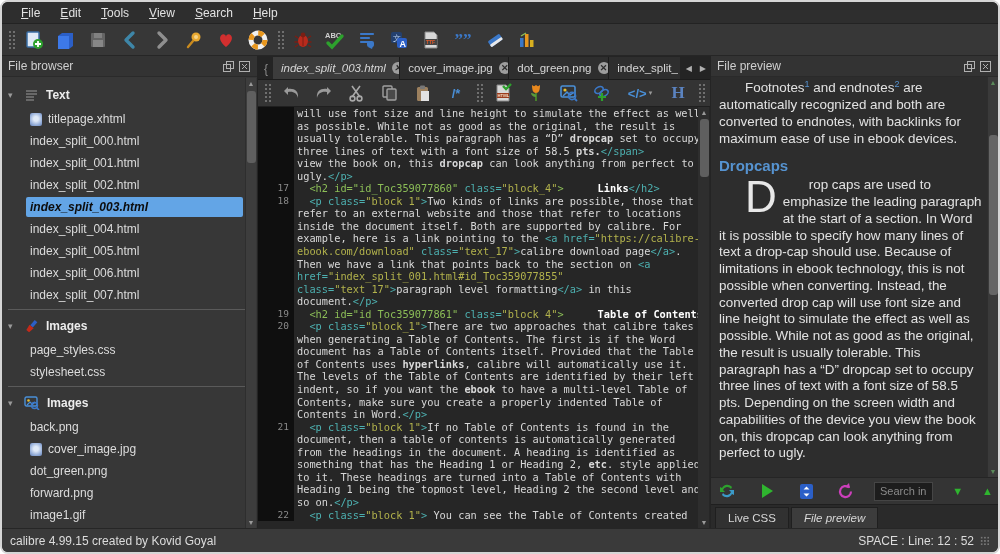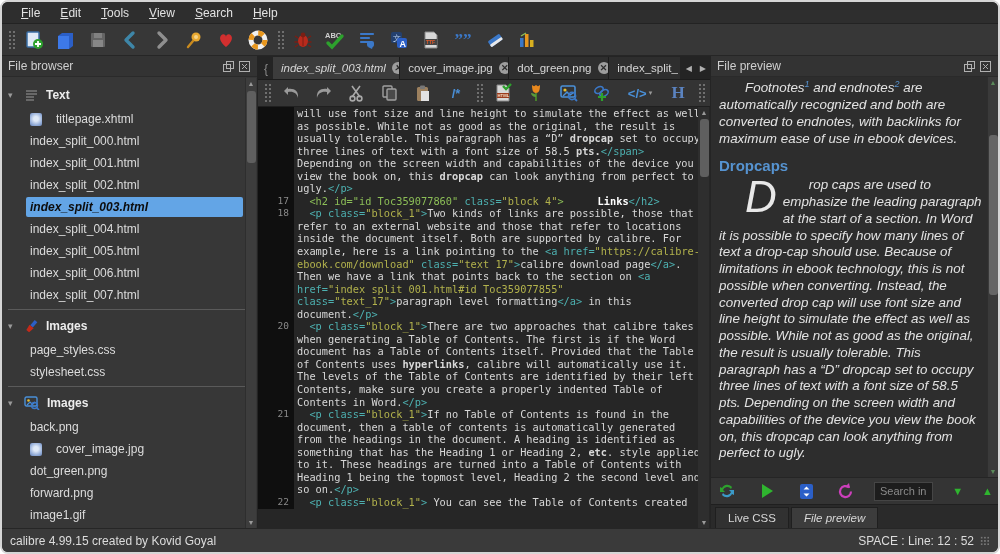--- a/index.html
+++ b/index.html
@@ -21,21 +21,21 @@
   #filebrowser{width:256px;background:#373737;display:flex;flex-direction:column;border-right:1px solid #242424;position:relative;}
   .panel-head{height:21px;display:flex;align-items:center;padding:0 6px;color:#cfcfcf;font-size:12px;background:#333;border-bottom:1px solid #2a2a2a;flex:0 0 auto;}
   .panel-head .sp{flex:1;}
   .mini-ic{width:13px;height:13px;margin-left:3px;display:flex;align-items:center;justify-content:center;color:#b8b8b8;font-size:10px;}
   .mini-ic svg{display:block;}
   #fb-list{flex:1;overflow:hidden;padding-top:6px;position:relative;}
   .fb-divider{border-top:1px solid #5a5a5a;margin:4px 8px 4px 6px;}
   .fb-section{display:flex;align-items:center;height:24px;padding-left:6px;gap:7px;}
   .fb-tri{color:#9a9a9a;font-size:9px;width:9px;}
   .fb-sec-label{color:#ececec;font-size:12px;font-weight:bold;}
-  .fb-item{display:flex;align-items:center;height:20px;margin:2px 14px 2px 24px;padding-left:4px;gap:14px;color:#dcdcdc;font-size:12px;border-radius:2px;}
+  .fb-item{display:flex;align-items:center;height:20px;margin:2px 14px 2px 24px;padding-left:4px;gap:6px;color:#dcdcdc;font-size:12px;border-radius:2px;}
   .fb-item.selected{background:#63a5e6;color:#0d0d0d;font-weight:bold;font-style:italic;}
   .thumb{width:12px;height:13px;border-radius:2px;background:radial-gradient(circle at 50% 45%, #dfe9f7 0 25%, #8fa9d6 70%, #6a84b4 100%);flex:0 0 auto;}
   
   .vscroll{position:absolute;right:1px;width:11px;background:#3d3d3d;border-left:1px solid #2e2e2e;}
   .vscroll .arr{position:absolute;left:0;width:100%;height:11px;color:#9a9a9a;font-size:7px;text-align:center;line-height:11px;}
   .vscroll .thumbbar{position:absolute;left:1px;width:9px;background:#5f5f5f;border-radius:3px;}
   
   #editorcol{flex:1;display:flex;flex-direction:column;min-width:0;background:#262626;}
   #tabbar{height:24px;background:#242424;display:flex;align-items:flex-end;border-bottom:1px solid #1c1c1c;flex:0 0 auto;}
   #tab-sigil{color:#8a8a8a;font-size:12px;padding:0 5px 3px 6px;}
@@ -51,21 +51,21 @@
   .crow{display:flex;height:12.55px;white-space:pre;}
   .ln{width:36px;flex:0 0 auto;background:#0f0f0f;color:#8a8a8a;font:9.5px/12.55px "DejaVu Sans Mono",monospace;text-align:right;padding-right:5px;}
   .cd{flex:1;font:10.3px/12.55px "DejaVu Sans Mono",monospace;padding-left:3px;overflow:hidden;}
   .tk-n{color:#d8d8d8;} .tk-t{color:#4db0b0;} .tk-g{color:#8cbe57;} .tk-v{color:#b2b24c;}
   .tk-b{color:#fff;font-weight:bold;margin-left:34px;}
   .tk-u{color:#d8d8d8;text-decoration:underline;text-decoration-style:wavy;text-decoration-color:#c87a2c;text-decoration-thickness:1px;text-underline-offset:2px;font-weight:bold;}
   
   #previewcol{width:288px;background:#2d2d2d;display:flex;flex-direction:column;border-left:1px solid #242424;flex:0 0 auto;}
   #pv-content{flex:1;position:relative;overflow:hidden;padding:2px 16px 0 8px;color:#e2e2e2;}
   #pv-content h3{margin:4px 0 3px 0;color:#5693d0;font-size:15px;}
-  #pv-content p{margin:0 0 10px 0;font-size:13.4px;line-height:1.25;font-style:italic;}
+  #pv-content p{margin:0 0 10px 0;font-size:13.4px;line-height:1.25;}
   .indent{text-indent:26px;}
   sup{color:#5693d0;font-size:9px;}
   .dropcap{float:left;font-size:44px;line-height:36px;padding:2px 6px 0 0;color:#e8e8e8;}
   
   #pv-controls{height:27px;background:#343434;display:flex;align-items:center;gap:19px;padding:0 5px;border-top:1px solid #252525;flex:0 0 auto;}
   #pv-search{flex:1;height:19px;background:#1d1d1d;border:1px solid #454545;color:#cfcfcf;font-size:11px;padding:0 5px;min-width:30px;}
   #pv-search::placeholder{color:#8a8a8a;}
   .gtri{color:#2fb52f;font-size:11px;}
   #pv-tabs{height:24px;background:#2a2a2a;display:flex;align-items:stretch;gap:2px;padding-left:4px;border-top:1px solid #1f1f1f;flex:0 0 auto;}
   .pv-tab{display:flex;align-items:center;padding:0 12px;font-size:11.5px;color:#d8d8d8;background:#313131;border:1px solid #1f1f1f;border-bottom:none;margin-top:2px;}
@@ -406,38 +406,39 @@
         <div class="handle"></div>
         <div class="tbtn glyph icon-text" style="color:#5b83c0;font-size:17px;">B</div>
         <div class="tbtn glyph icon-text" style="color:#5b83c0;font-size:17px;font-style:italic;">I</div>
       </div>
       <div id="codewrap">
         <div id="code">
             <div class="crow"><span class="ln"></span><span class="cd"><span class="tk-n">will use font size and line height to simulate the effect as well</span></span></div>
             <div class="crow"><span class="ln"></span><span class="cd"><span class="tk-n">as possible. While not as good as the original, the result is</span></span></div>
             <div class="crow"><span class="ln"></span><span class="cd"><span class="tk-n">usually tolerable. This paragraph has a “D” </span><span class="tk-u">dropcap</span><span class="tk-n"> set to occupy</span></span></div>
             <div class="crow"><span class="ln"></span><span class="cd"><span class="tk-n">three lines of text with a font size of 58.5 </span><span class="tk-u">pts.</span><span class="tk-t">&lt;/span&gt;</span></span></div>
-            <div class="crow"><span class="ln"></span><span class="cd"><span class="tk-n">Depending on the screen width and capabilities of the device you</span></span></div>
             <div class="crow"><span class="ln"></span><span class="cd"><span class="tk-n">view the book on, this </span><span class="tk-u">dropcap</span><span class="tk-n"> can look anything from perfect to</span></span></div>
             <div class="crow"><span class="ln"></span><span class="cd"><span class="tk-n">ugly.</span><span class="tk-t">&lt;/p&gt;</span></span></div>
             <div class="crow"><span class="ln">17</span><span class="cd"><span class="tk-n">  </span><span class="tk-g">&lt;h2 id="id_Toc359077860" </span><span class="tk-t">class=</span><span class="tk-v">"block_4"</span><span class="tk-g">&gt;</span><span class="tk-b">Links</span><span class="tk-t">&lt;/h2&gt;</span></span></div>
             <div class="crow"><span class="ln">18</span><span class="cd"><span class="tk-n">  </span><span class="tk-t">&lt;p class=</span><span class="tk-v">"block_1"</span><span class="tk-t">&gt;</span><span class="tk-n">Two kinds of links are possible, those that</span></span></div>
             <div class="crow"><span class="ln"></span><span class="cd"><span class="tk-n">refer to an external website and those that refer to locations</span></span></div>
             <div class="crow"><span class="ln"></span><span class="cd"><span class="tk-n">inside the document itself. Both are supported by calibre. For</span></span></div>
             <div class="crow"><span class="ln"></span><span class="cd"><span class="tk-n">example, here is a link pointing to the </span><span class="tk-t">&lt;a href=</span><span class="tk-v">"https://calibre-</span></span></div>
             <div class="crow"><span class="ln"></span><span class="cd"><span class="tk-v">ebook.com/download"</span><span class="tk-t"> class=</span><span class="tk-v">"text_17"</span><span class="tk-t">&gt;</span><span class="tk-n">calibre download page</span><span class="tk-t">&lt;/a&gt;</span><span class="tk-n">.</span></span></div>
             <div class="crow"><span class="ln"></span><span class="cd"><span class="tk-n">Then we have a link that points back to the section on </span><span class="tk-t">&lt;a</span></span></div>
             <div class="crow"><span class="ln"></span><span class="cd"><span class="tk-t">href=</span><span class="tk-v">"index_split_001.html#id_Toc359077855"</span></span></div>
             <div class="crow"><span class="ln"></span><span class="cd"><span class="tk-t">class=</span><span class="tk-v">"text_17"</span><span class="tk-t">&gt;</span><span class="tk-n">paragraph level formatting</span><span class="tk-t">&lt;/a&gt;</span><span class="tk-n"> in this</span></span></div>
             <div class="crow"><span class="ln"></span><span class="cd"><span class="tk-n">document.</span><span class="tk-t">&lt;/p&gt;</span></span></div>
+            <div class="crow"><span class="ln">19</span><span class="cd"><span class="tk-n">  </span><span class="tk-g">&lt;h2 id="id_Toc359077861" </span><span class="tk-t">class=</span><span class="tk-v">"block_4"</span><span class="tk-g">&gt;</span><span class="tk-b">Table of Contents</span><span class="tk-t">&lt;/h2&gt;</span></span></div>
             <div class="crow"><span class="ln">20</span><span class="cd"><span class="tk-n">  </span><span class="tk-t">&lt;p class=</span><span class="tk-v">"block_1"</span><span class="tk-t">&gt;</span><span class="tk-n">There are two approaches that calibre takes</span></span></div>
             <div class="crow"><span class="ln"></span><span class="cd"><span class="tk-n">when generating a Table of Contents. The first is if the Word</span></span></div>
             <div class="crow"><span class="ln"></span><span class="cd"><span class="tk-n">document has a Table of Contents itself. Provided that the Table</span></span></div>
             <div class="crow"><span class="ln"></span><span class="cd"><span class="tk-n">of Contents uses </span><span class="tk-u">hyperlinks</span><span class="tk-n">, calibre will automatically use it.</span></span></div>
             <div class="crow"><span class="ln"></span><span class="cd"><span class="tk-n">The levels of the Table of Contents are identified by their left</span></span></div>
+            <div class="crow"><span class="ln"></span><span class="cd"><span class="tk-n">indent, so if you want the </span><span class="tk-u">ebook</span><span class="tk-n"> to have a multi-level Table of</span></span></div>
             <div class="crow"><span class="ln"></span><span class="cd"><span class="tk-n">Contents, make sure you create a properly indented Table of</span></span></div>
             <div class="crow"><span class="ln"></span><span class="cd"><span class="tk-n">Contents in Word.</span><span class="tk-t">&lt;/p&gt;</span></span></div>
             <div class="crow"><span class="ln">21</span><span class="cd"><span class="tk-n">  </span><span class="tk-t">&lt;p class=</span><span class="tk-v">"block_1"</span><span class="tk-t">&gt;</span><span class="tk-n">If no Table of Contents is found in the</span></span></div>
             <div class="crow"><span class="ln"></span><span class="cd"><span class="tk-n">document, then a table of contents is automatically generated</span></span></div>
             <div class="crow"><span class="ln"></span><span class="cd"><span class="tk-n">from the headings in the document. A heading is identified as</span></span></div>
             <div class="crow"><span class="ln"></span><span class="cd"><span class="tk-n">something that has the Heading 1 or Heading 2, </span><span class="tk-u">etc</span><span class="tk-n">. style applied</span></span></div>
             <div class="crow"><span class="ln"></span><span class="cd"><span class="tk-n">to it. These headings are turned into a Table of Contents with</span></span></div>
             <div class="crow"><span class="ln"></span><span class="cd"><span class="tk-n">Heading 1 being the topmost level, Heading 2 the second level and</span></span></div>
             <div class="crow"><span class="ln"></span><span class="cd"><span class="tk-n">so on.</span><span class="tk-t">&lt;/p&gt;</span></span></div>
             <div class="crow"><span class="ln">22</span><span class="cd"><span class="tk-n">  </span><span class="tk-t">&lt;p class=</span><span class="tk-v">"block_1"</span><span class="tk-t">&gt;</span><span class="tk-n"> You can see the Table of Contents created</span></span></div>

